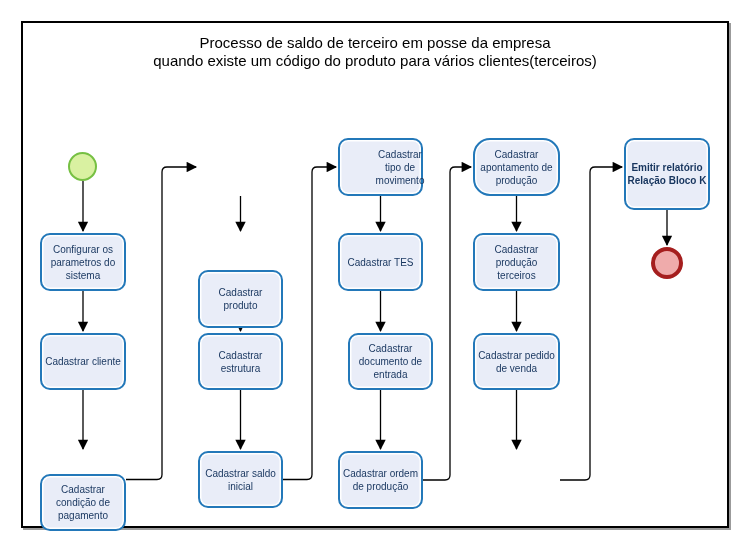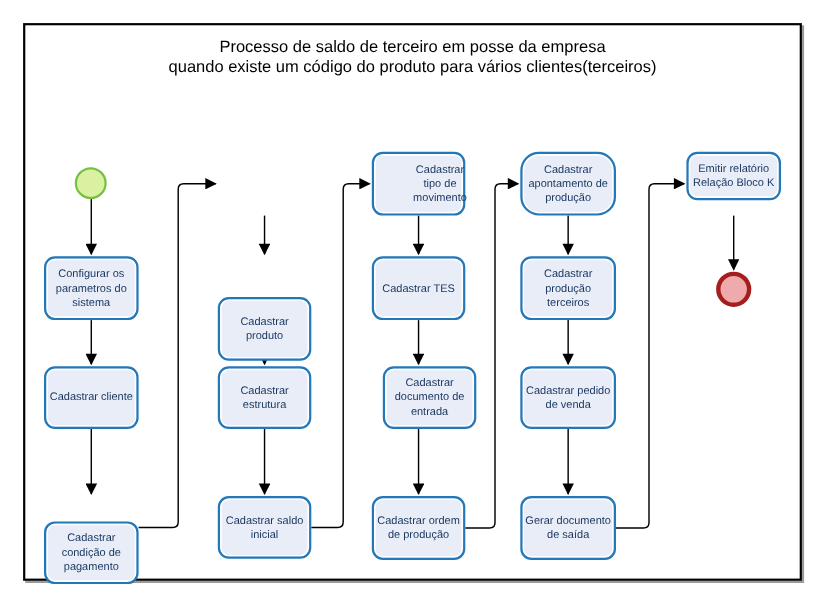--- a/index.html
+++ b/index.html
@@ -114,22 +114,19 @@
 
   <div class="task" style="left:473px;top:138px;width:87px;height:58px;border-radius:17px;">
       <span>Cadastrar apontamento de produção</span>
     </div>
   <div class="task" style="left:473px;top:233px;width:87px;height:58px;">
       <span>Cadastrar produção terceiros</span>
     </div>
   <div class="task" style="left:473px;top:333px;width:87px;height:57px;">
       <span>Cadastrar pedido de venda</span>
     </div>
-  <div class="task" style="left:473px;top:451px;width:87px;height:58px;">
-      <span>Gerar documento de saída</span>
-    </div>
 
-  <div class="task" style="left:624px;top:138px;width:86px;height:44px;">
+  <div class="task" style="left:624px;top:138px;width:86px;height:72px;font-weight:bold;">
       <span>Emitir relatório Relação Bloco K</span>
     </div>
 
   <div class="event end"></div>
 </div>
 
 </body></html>

